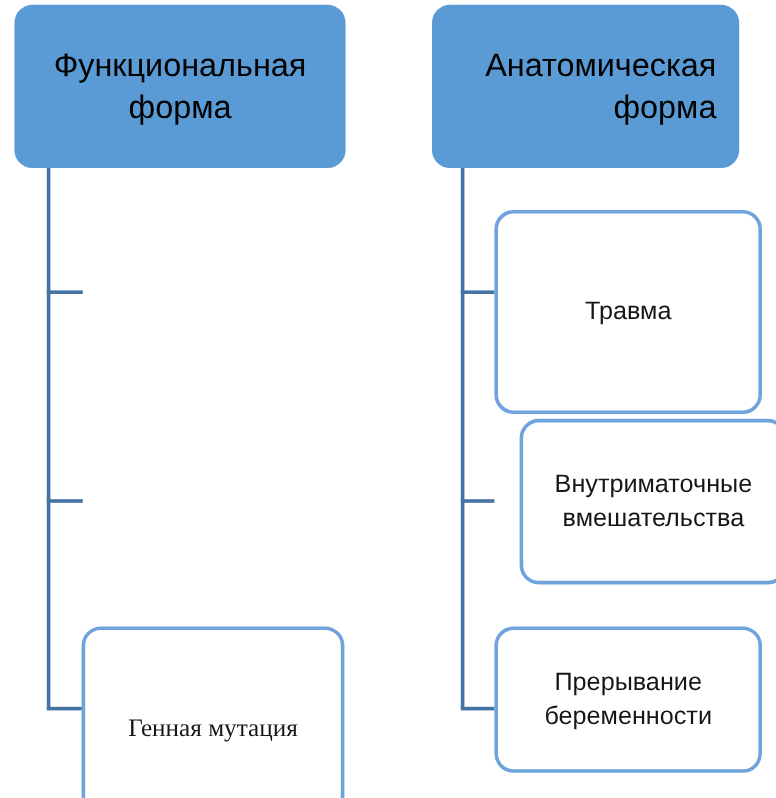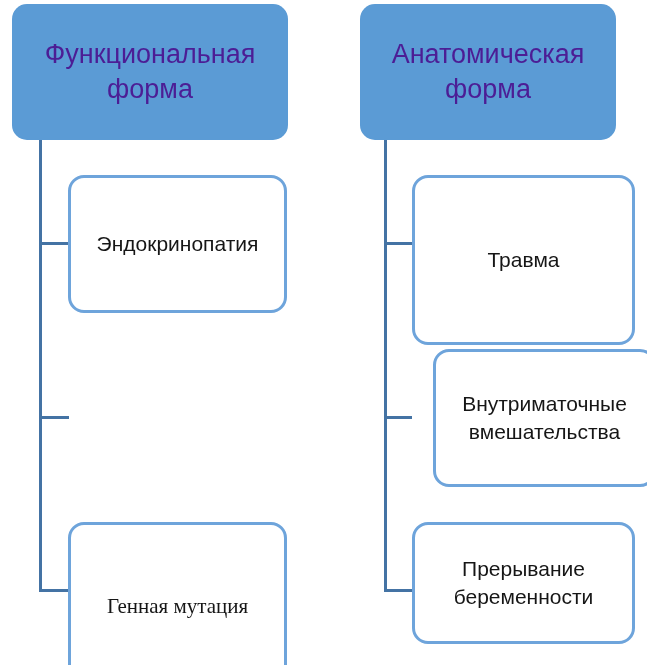--- a/index.html
+++ b/index.html
@@ -12,21 +12,21 @@
     position: relative;
     width: 647px;
     height: 665px;
     background: #ffffff;
     overflow: hidden;
   }
   .header-box {
     position: absolute;
     background: #5B9BD5;
     border-radius: 15px;
-    color: #4c1d95;
+    color: #000000;
     font-size: 27px;
     line-height: 1.3;
     text-align: center;
     display: flex;
     align-items: center;
     justify-content: center;
     padding: 4px 19px;
     box-sizing: border-box;
   }
   .child-box {
@@ -63,30 +63,27 @@
   <div class="header-box" style="left:12px; top:4px; width:276px; height:136px;">
     <span>Функциональная форма</span>
   </div>
 
   <div class="vline" style="left:39px; top:140px; height:451px;"></div>
 
   <div class="hstub" style="left:39px; top:242px; width:30px;"></div>
   <div class="hstub" style="left:39px; top:416px; width:30px;"></div>
   <div class="hstub" style="left:39px; top:589px; width:30px;"></div>
 
-  <div class="child-box" style="left:68px; top:175px; width:219px; height:138px;">
-    <span>Эндокринопатия</span>
-  </div>
 
 
   <div class="child-box" style="left:68px; top:522px; width:219px; height:168px;font-family:Liberation Serif, serif;">
     <span>Генная мутация</span>
   </div>
 
-  <div class="header-box" style="left:360px; top:4px; width:256px; height:136px;">
+  <div class="header-box" style="left:360px; top:4px; width:256px; height:136px;text-align:right;">
     <span>Анатомическая форма</span>
   </div>
 
   <div class="vline" style="left:384px; top:140px; height:451px;"></div>
 
   <div class="hstub" style="left:384px; top:242px; width:28px;"></div>
   <div class="hstub" style="left:384px; top:416px; width:28px;"></div>
   <div class="hstub" style="left:384px; top:589px; width:28px;"></div>
 
   <div class="child-box" style="left:412px; top:175px; width:223px; height:170px;">

